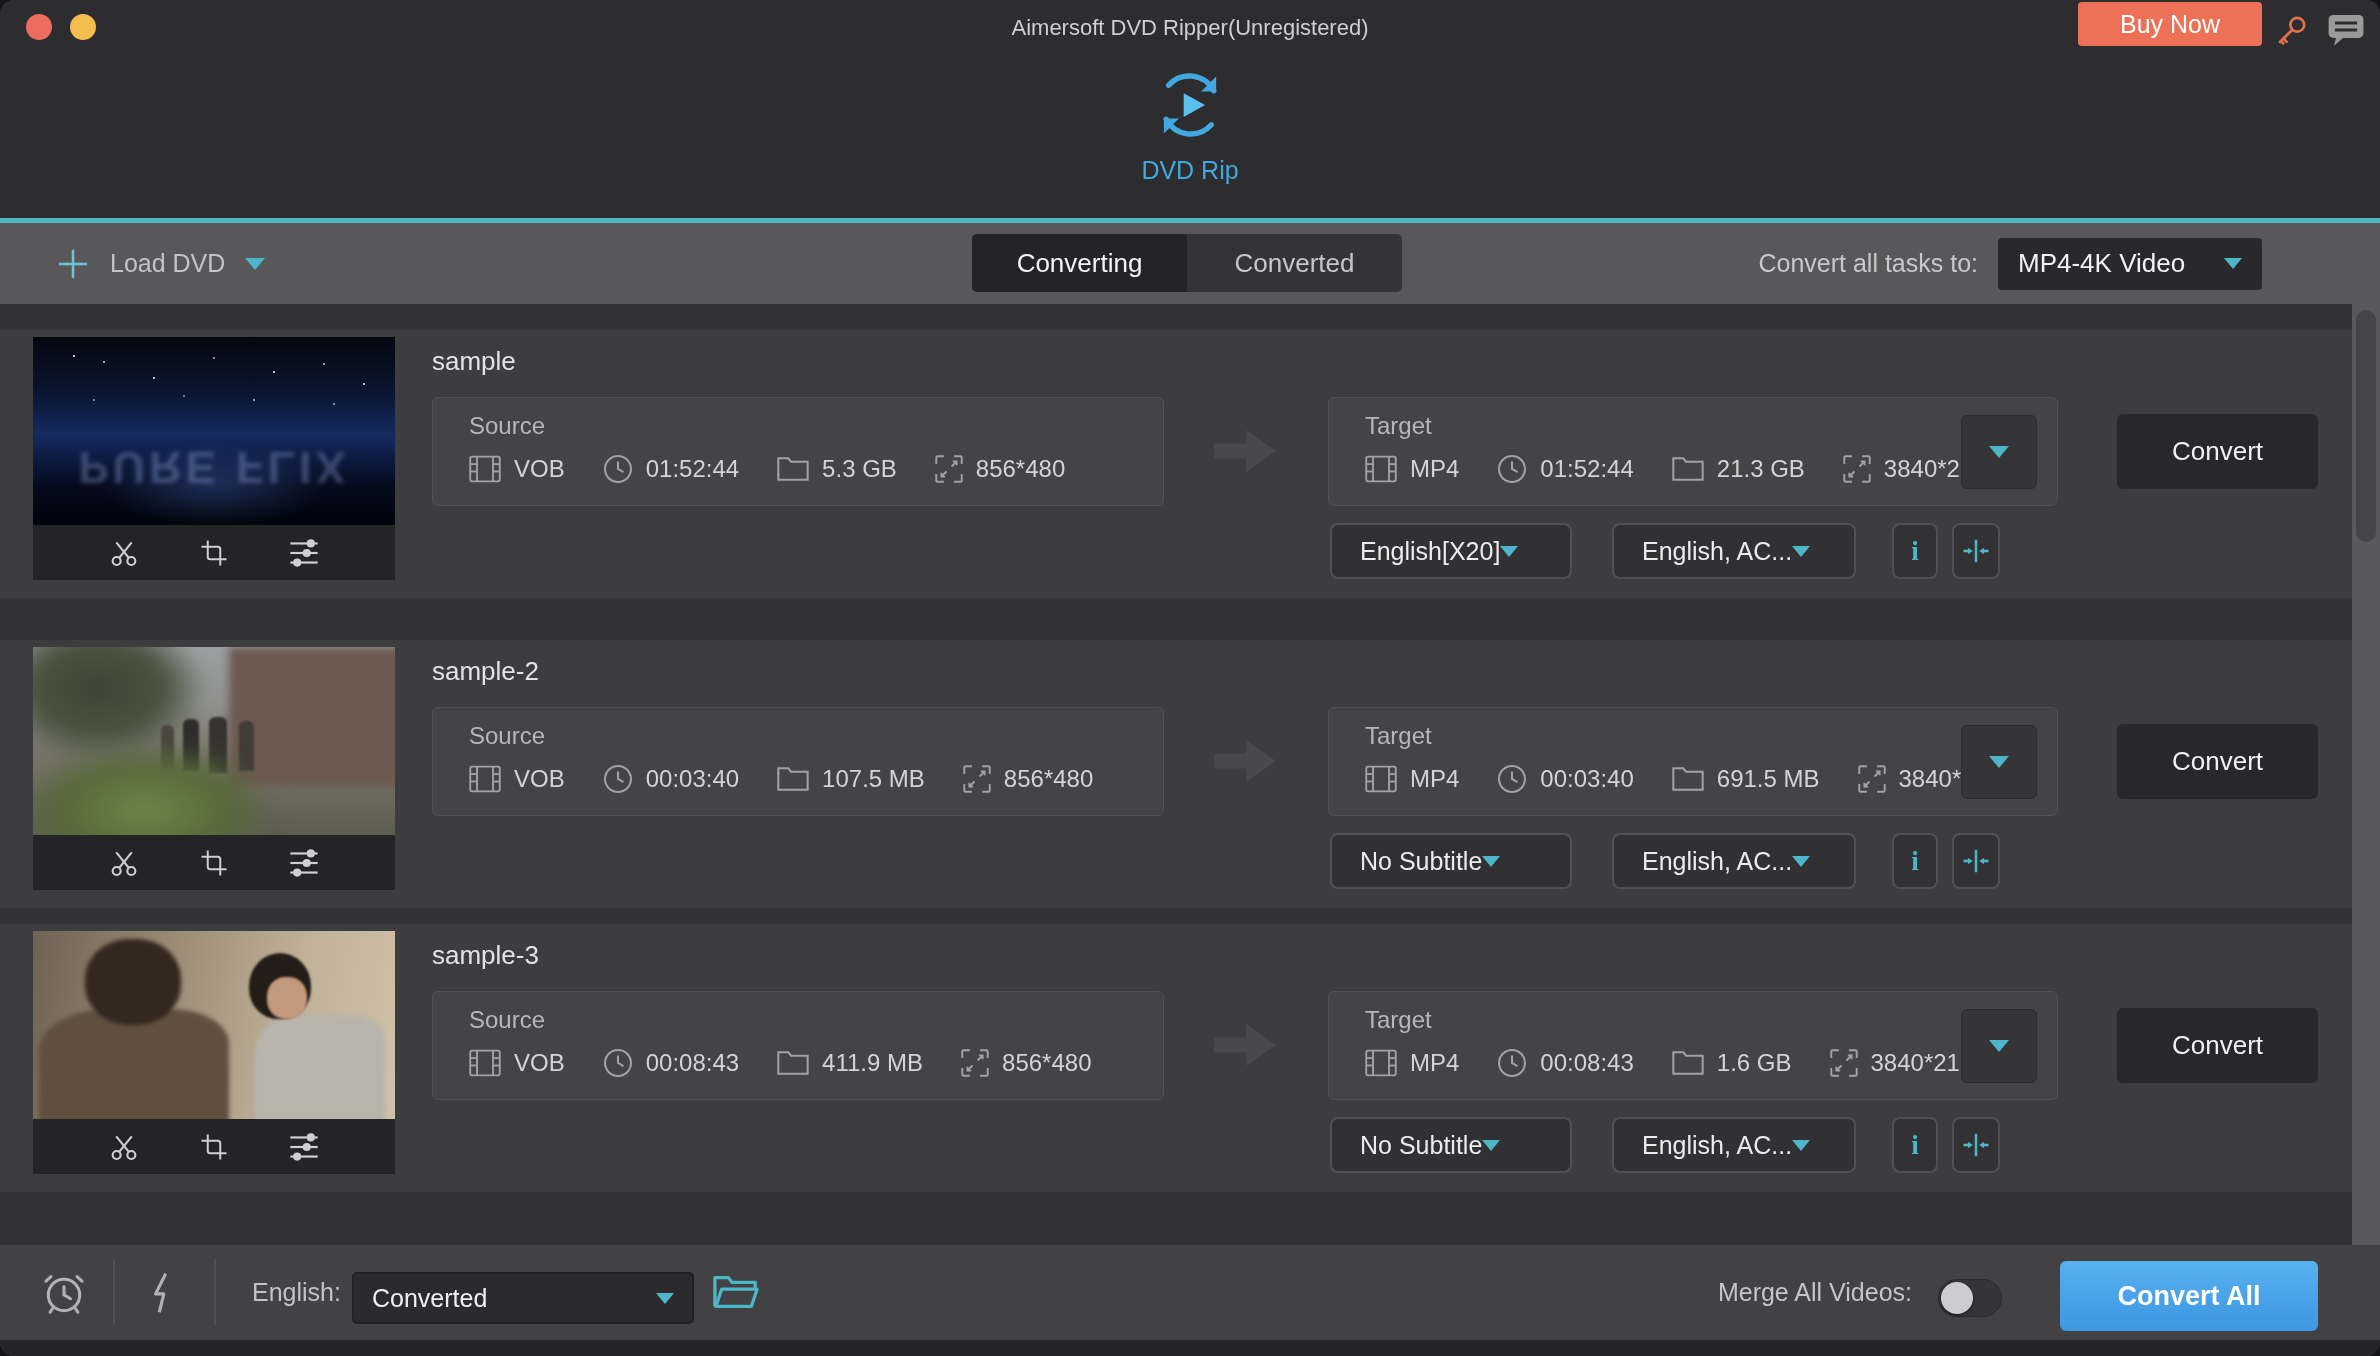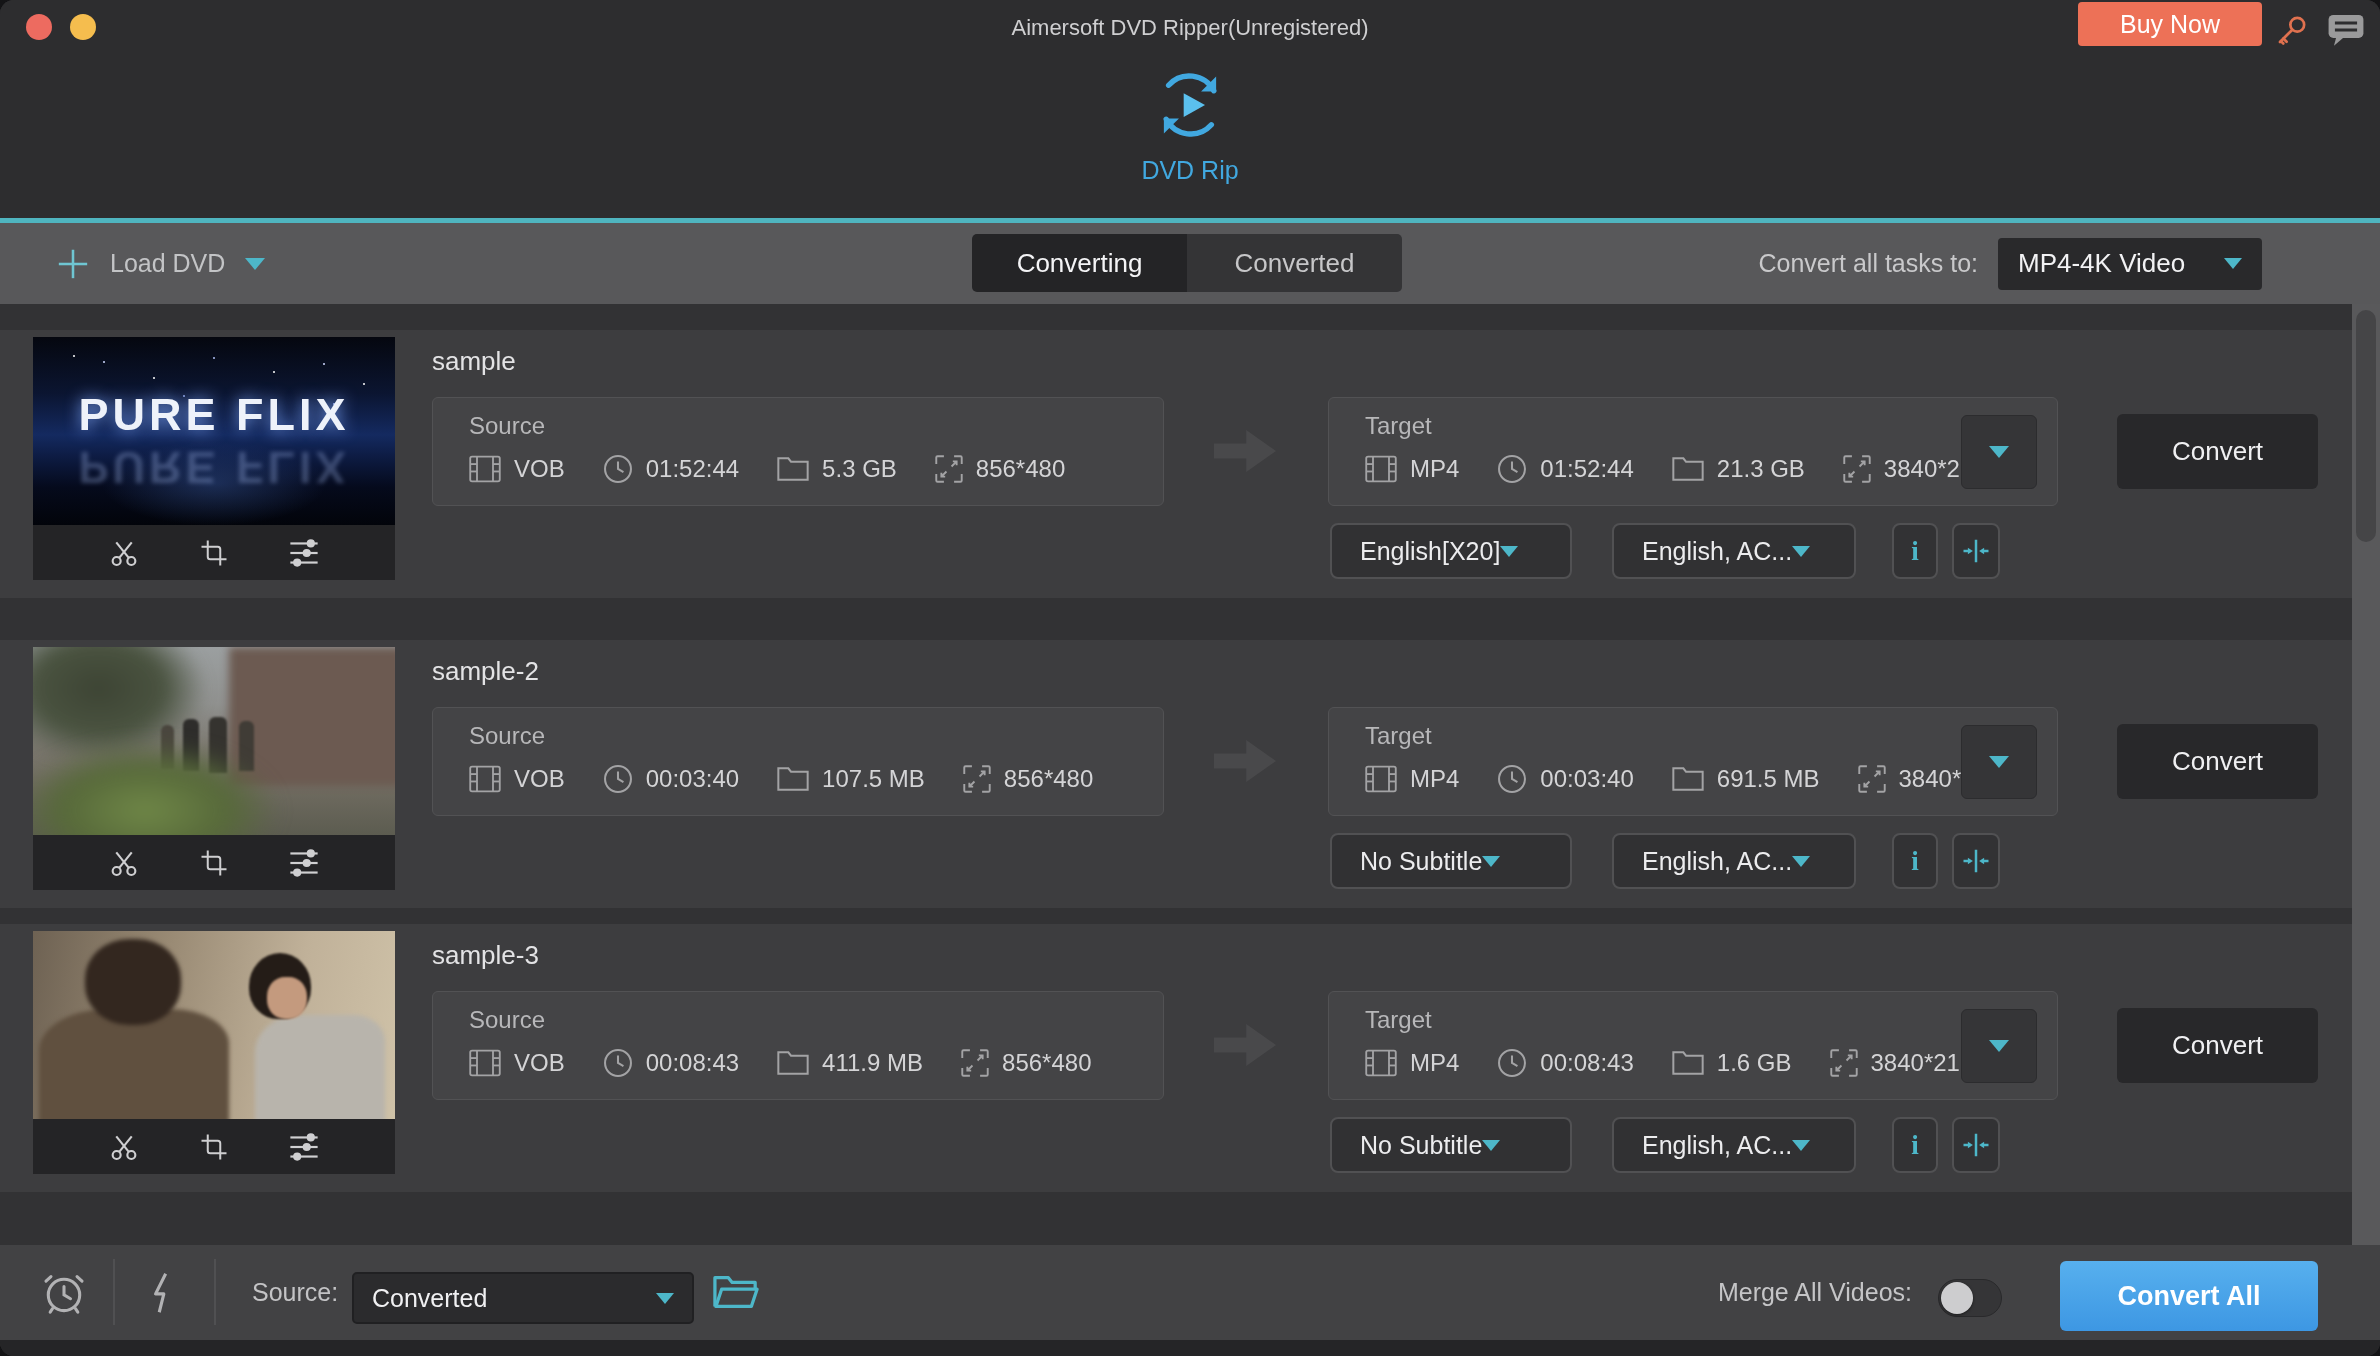--- a/index.html
+++ b/index.html
@@ -223,21 +223,20 @@
       </div>
     </div>
   </div>
 
   <div class="list">
 
     <section class="row r1">
       <div class="thumb">
         <div class="scene s1">
           <div class="stars"></div>
-          <div class="pf-text">PURE FLIX</div>
           <div class="pf-text pf-mirror">PURE FLIX</div>
         </div>
         <div class="thumb-bar">
           <span class="tb-ico">
             <svg width="32" height="32" viewBox="0 0 24 24" fill="none" stroke="#cfcfd1" stroke-width="1.6">
                 <circle cx="6.5" cy="18" r="3"></circle>
                 <circle cx="17.5" cy="18" r="3"></circle>
                 <line x1="6.2" y1="4" x2="15.6" y2="15.7"></line>
                 <line x1="17.8" y1="4" x2="8.4" y2="15.7"></line>
               </svg>
@@ -735,21 +734,21 @@
       </svg>
     </span>
     <span class="f-div d1"></span>
     <span class="f-ico f-bolt">
       <svg width="40" height="44" viewBox="0 0 20 24" fill="none" stroke="#b2b2b4" stroke-width="1.7" stroke-linejoin="round">
           <polyline points="12 1.5 6.5 12.5 11 12.5 8.5 22.5"></polyline>
         </svg>
     </span>
     <span class="f-div d2"></span>
 
-    <span class="out-label">Source:</span>
+    <span class="out-label">English:</span>
     <div class="out-select">
       <span>Converted</span>
       <span class="caret sm"></span>
     </div>
     <span class="f-ico f-folder">
       <svg width="46" height="40" viewBox="0 0 24 20" fill="none" stroke="#4db7c9" stroke-width="1.7" stroke-linejoin="round">
         <path d="M1 17V2h7l2 2.5h12V8"></path>
           <path d="M4.5 8h18.5l-3 9H1.5z"></path>
       </svg>
     </span>

